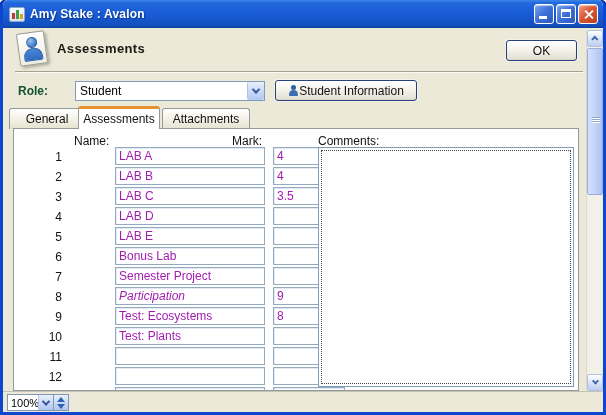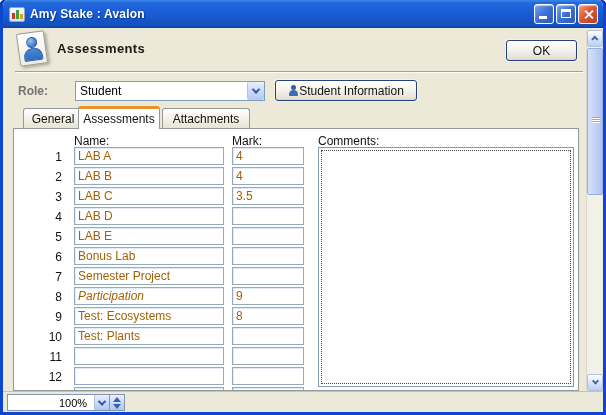--- a/index.html
+++ b/index.html
@@ -83,21 +83,21 @@
     background:linear-gradient(180deg,#FFFFFF 0%,#F4F3EC 45%,#E6E3D6 90%,#D8D4C4 100%);
     border:1px solid #25427E; border-radius:3px;
     font-family:"Liberation Sans", sans-serif; font-size:12px; color:#111;
     box-shadow:0 0 0 1px #F4F2E8, inset 0 1px 0 #fff;
     display:flex; align-items:center; justify-content:center;
   }
   .btn-cancel { left:415px; top:12px; width:79px; }
   .btn-ok     { left:503px; top:12px; width:71px; }
 
   
-  .role-label { position:absolute; left:15px; top:84px; font-size:12px; font-weight:bold; color:#737373; }
+  .role-label { position:absolute; left:15px; top:84px; font-size:12px; font-weight:bold; color:#14532d; }
   .combo {
     position:absolute; left:72px; top:81px; width:190px; height:20px;
     background:#fff; border:1px solid #7F9DB9; display:flex; align-items:center;
   }
   .combo .val { font-size:12px; padding-left:4px; color:#000; flex:1; }
   .combo-arrow {
     width:17px; height:18px; margin-right:0;
     background:linear-gradient(180deg,#E9F0FC,#CBDAF6 50%,#B4C9EF);
     border-left:1px solid #AFC4E2; border-radius:2px;
     display:flex; align-items:center; justify-content:center;
@@ -109,39 +109,40 @@
   .mini-person .h { position:absolute; left:3px; top:0; width:5px; height:5px; border-radius:50%; background:#2E5E9E; }
   .mini-person .b { position:absolute; left:1px; top:5px; width:9px; height:6px; border-radius:5px 5px 1px 1px; background:#3A6EB0; }
 
   
   .tab {
     position:absolute; height:21px; top:108px;
     background:linear-gradient(180deg,#FFFFFF,#F1EFE2 60%,#E4E1D0);
     border:1px solid #919B9C; border-bottom:none; border-radius:3px 3px 0 0;
     font-size:12px; color:#111; display:flex; align-items:center; justify-content:center;
   }
-  .tab-general     { left:20px;  width:60px; }
+  .tab-general     { left:6px;  width:76px; }
   .tab-assessments { left:75px;  width:82px; top:106px; height:23px;
                      background:#fff; border-top:3px solid #E5932F; z-index:3; }
   .tab-attachments { left:159px; width:88px; }
 
   
   .panel {
     position:absolute; left:10px; top:128px; width:566px; height:263px;
     background:#fff; border:1px solid #919B9C; overflow:hidden; z-index:2;
   }
   .col-header { position:absolute; top:5px; font-size:12px; color:#111; }
   .hdr-name { left:60px; } .hdr-mark { left:218px; } .hdr-comments { left:304px; }
 
   .row-num { position:absolute; left:2px; width:46px; text-align:right; font-size:12px; color:#111; }
   .cell {
     position:absolute; height:18px; background:#fff;
     border:1px solid #94AABF; font-family:"Liberation Sans", sans-serif;
-    font-size:12px; color:#a16207; padding:0 3px;
+    font-size:12px; color:#a21caf; padding:0 3px;
     box-shadow:inset 1px 1px 0 rgba(190,210,228,.45);
+    margin-left:41px;
   }
   .cell-name { left:60px; width:150px; }
   .cell-mark { left:218px; width:72px; }
 
   .comments-box {
     position:absolute; left:304px; top:18px; width:256px; height:240px;
     background:#fff; border:1px solid #7F9DB9; padding:2px;
   }
   .comments-inner { width:100%; height:100%; border:1px dotted #444; background:#fff; }
 
@@ -172,21 +173,21 @@
   
   .statusbar {
     position:absolute; left:0; top:391px; width:600px; height:21px;
     background:#ECE9D8; border-top:1px solid #C6C3B4; z-index:5;
   }
   .zoom-control {
     position:absolute; left:4px; top:2px; height:17px;
     display:flex; align-items:stretch;
     border:1px solid #8296B4; background:#fff;
   }
-  .zoom-value { font-size:11px; color:#000; padding:2px 3px 0 3px; width:38px; background:#fff;margin-left:48px; }
+  .zoom-value { font-size:11px; color:#000; padding:2px 3px 0 3px; width:30px; background:#fff; }
   .zoom-drop {
     width:15px; background:linear-gradient(180deg,#E9F0FC,#C9D9F6 55%,#B0C6EE);
     border-left:1px solid #AFC4E2;
     display:flex; align-items:center; justify-content:center;
   }
   .zoom-spin {
     width:15px; background:linear-gradient(180deg,#E9F0FC,#C9D9F6 55%,#B0C6EE);
     border-left:1px solid #8296B4; border-radius:0 1px 1px 0;
     display:flex; flex-direction:column; align-items:center; justify-content:center; gap:2px;
   }

